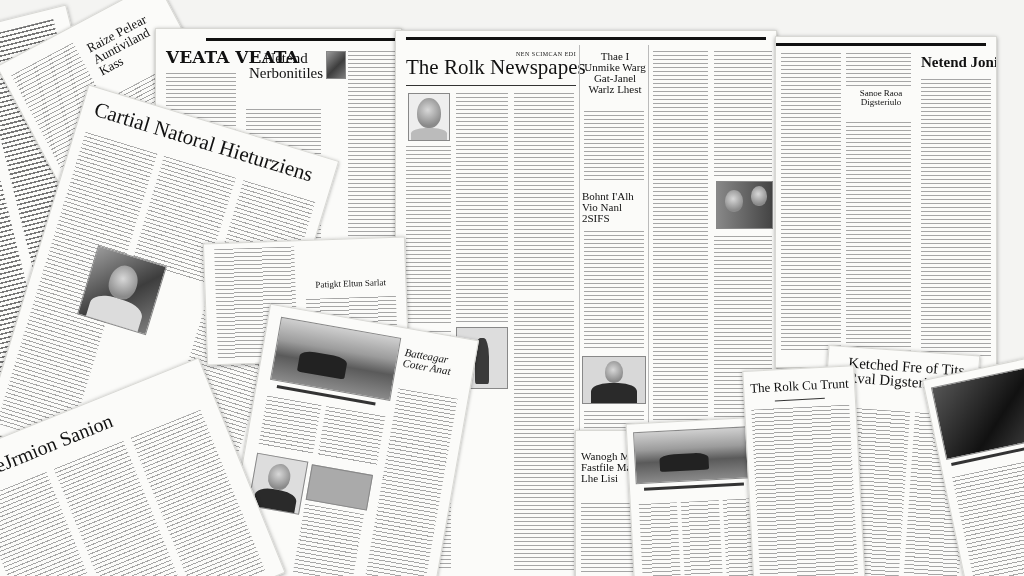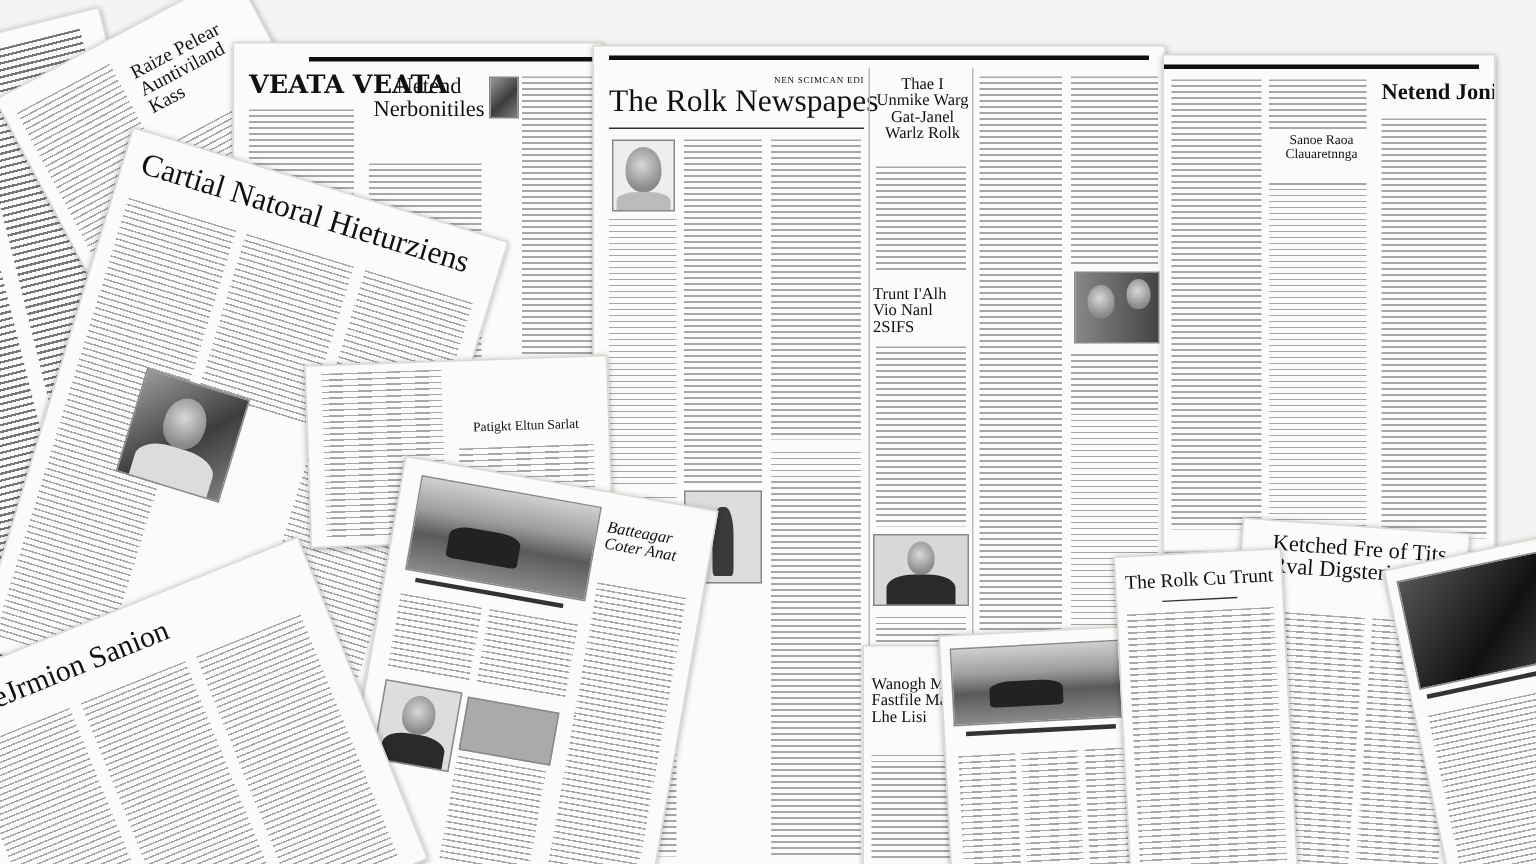--- a/index.html
+++ b/index.html
@@ -64,44 +64,44 @@
     <div class="body" style="left:2px;top:34px;width:36px;height:14px;background:#bbb;"></div>
   </div>
   <div class="lines" style="left:10px;top:115px;width:45px;height:180px;"></div>
   <div class="lines" style="left:60px;top:62px;width:52px;height:230px;"></div>
   <div class="lines" style="left:118px;top:62px;width:60px;height:200px;"></div>
   <div class="lines" style="left:118px;top:270px;width:60px;height:270px;"></div>
   <div class="photo" style="left:60px;top:296px;width:50px;height:60px;background:#ddd;">
     <div class="body" style="left:18px;top:10px;width:14px;height:46px;border-radius:40% 40% 10% 10%;background:#3a3a3a;"></div>
   </div>
   <div class="lines" style="left:10px;top:300px;width:45px;height:240px;"></div>
-  <div class="head" style="left:188px;top:20px;width:62px;white-space:normal;text-align:center;font-size:11px;">Thae I Unmike Warg Gat-Janel Warlz Rolk</div>
+  <div class="head" style="left:188px;top:20px;width:62px;white-space:normal;text-align:center;font-size:11px;">Thae I Unmike Warg Gat-Janel Warlz Lhest</div>
   <div class="lines" style="left:188px;top:80px;width:60px;height:70px;"></div>
-  <div class="head" style="left:186px;top:160px;width:65px;white-space:normal;font-size:11px;">Trunt I'Alh Vio Nanl 2SIFS</div>
+  <div class="head" style="left:186px;top:160px;width:65px;white-space:normal;font-size:11px;">Bohnt I'Alh Vio Nanl 2SIFS</div>
   <div class="lines" style="left:188px;top:200px;width:60px;height:120px;"></div>
   <div class="photo" style="left:186px;top:325px;width:62px;height:46px;background:#d8d8d8;">
     <div class="face" style="left:22px;top:4px;width:18px;height:22px;"></div>
     <div class="body" style="left:8px;top:26px;width:46px;height:22px;"></div>
   </div>
   <div class="lines" style="left:188px;top:380px;width:60px;height:160px;"></div>
   <div class="vrule" style="left:252px;top:14px;height:530px;"></div>
   <div class="lines" style="left:257px;top:20px;width:55px;height:510px;"></div>
   <div class="photo" style="left:320px;top:150px;width:55px;height:46px;background:linear-gradient(90deg,#888,#444);">
     <div class="face" style="left:8px;top:8px;width:18px;height:22px;"></div>
     <div class="face" style="left:34px;top:4px;width:16px;height:20px;"></div>
   </div>
   <div class="lines" style="left:318px;top:20px;width:58px;height:125px;"></div>
   <div class="lines" style="left:318px;top:205px;width:58px;height:320px;"></div>
 </div>
 
 <div class="paper" style="left:775px;top:36px;width:220px;height:330px;">
   <div class="rule" style="left:0;top:6px;width:210px;"></div>
   <div class="lines" style="left:5px;top:16px;width:60px;height:300px;"></div>
   <div class="lines" style="left:70px;top:16px;width:65px;height:35px;"></div>
-  <div class="head" style="left:75px;top:52px;width:60px;white-space:normal;text-align:center;font-size:9px;">Sanoe Raoa Clauaretnnga</div>
+  <div class="head" style="left:75px;top:52px;width:60px;white-space:normal;text-align:center;font-size:9px;">Sanoe Raoa Digsteriulo</div>
   <div class="lines" style="left:70px;top:85px;width:65px;height:230px;"></div>
   <div class="head" style="left:145px;top:18px;font-size:15px;font-weight:bold;">Netend Jonis</div>
   <div class="lines" style="left:145px;top:42px;width:70px;height:280px;"></div>
 </div>
 
 <div class="paper" style="left:205px;top:240px;width:200px;height:120px;transform:rotate(-2deg);">
   <div class="lines" style="left:10px;top:5px;width:80px;height:110px;"></div>
   <div class="head" style="left:110px;top:40px;font-size:9px;">Patigkt Eltun Sarlat</div>
   <div class="lines" style="left:100px;top:58px;width:90px;height:55px;"></div>
 </div>

